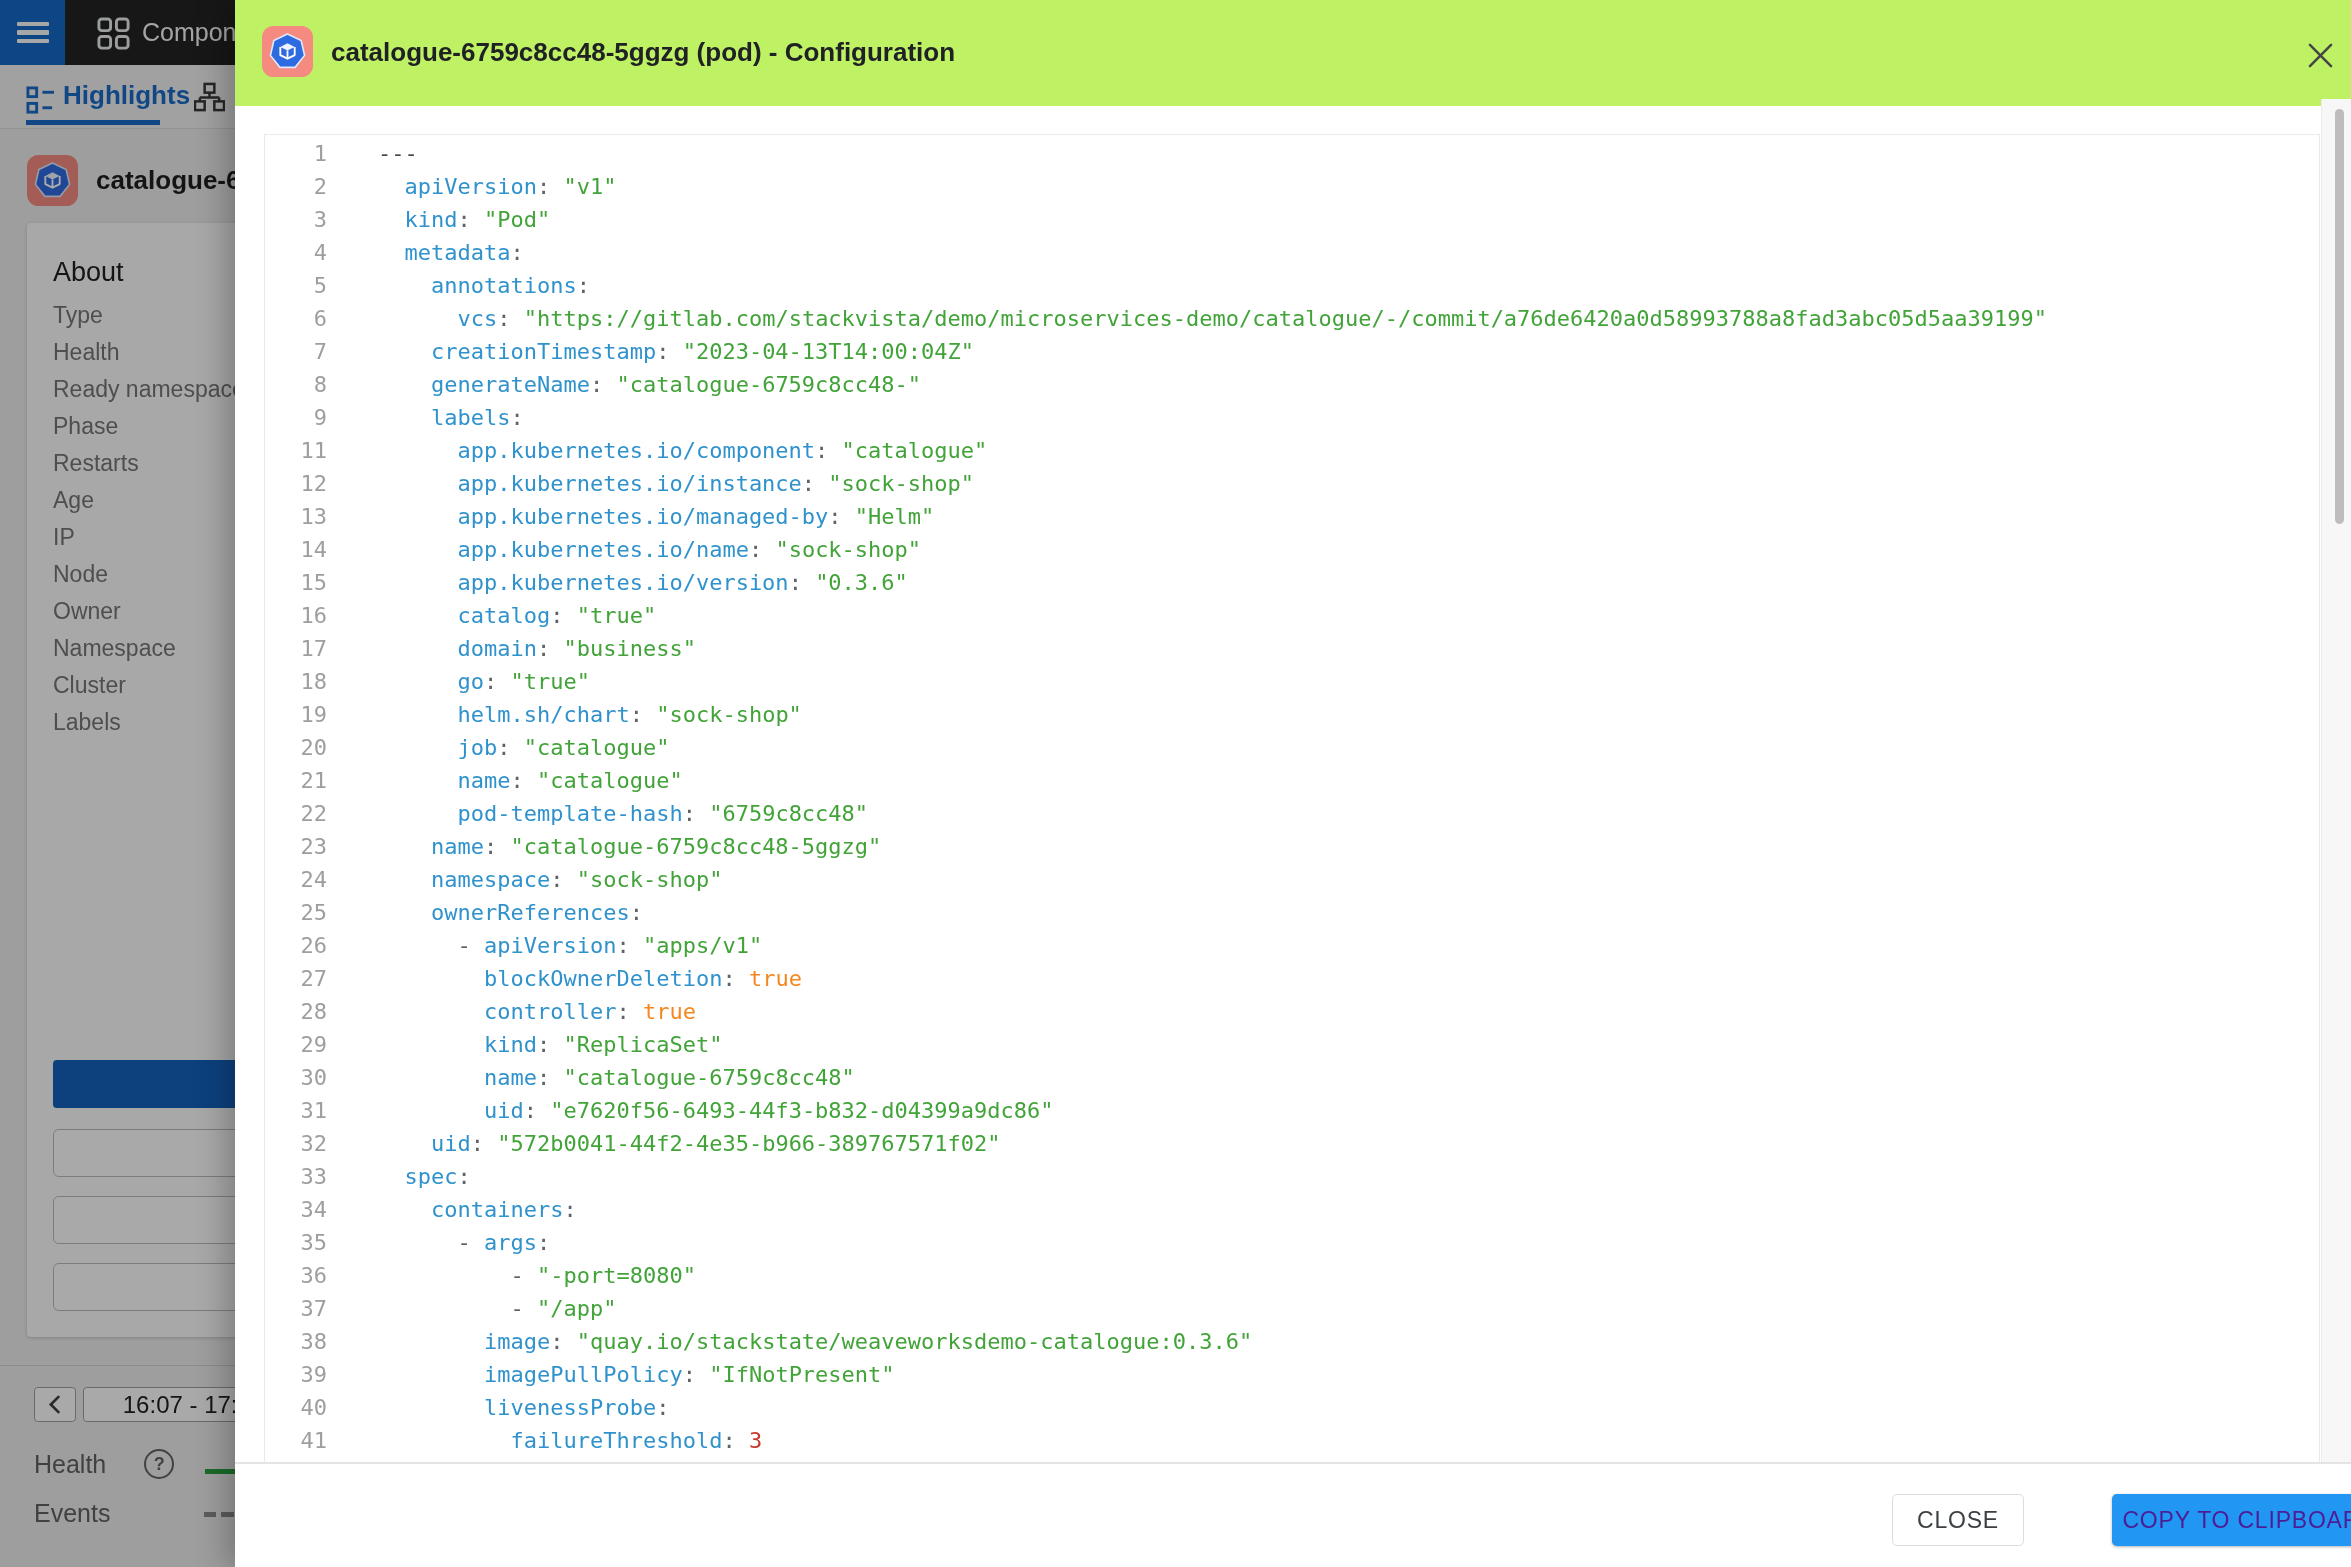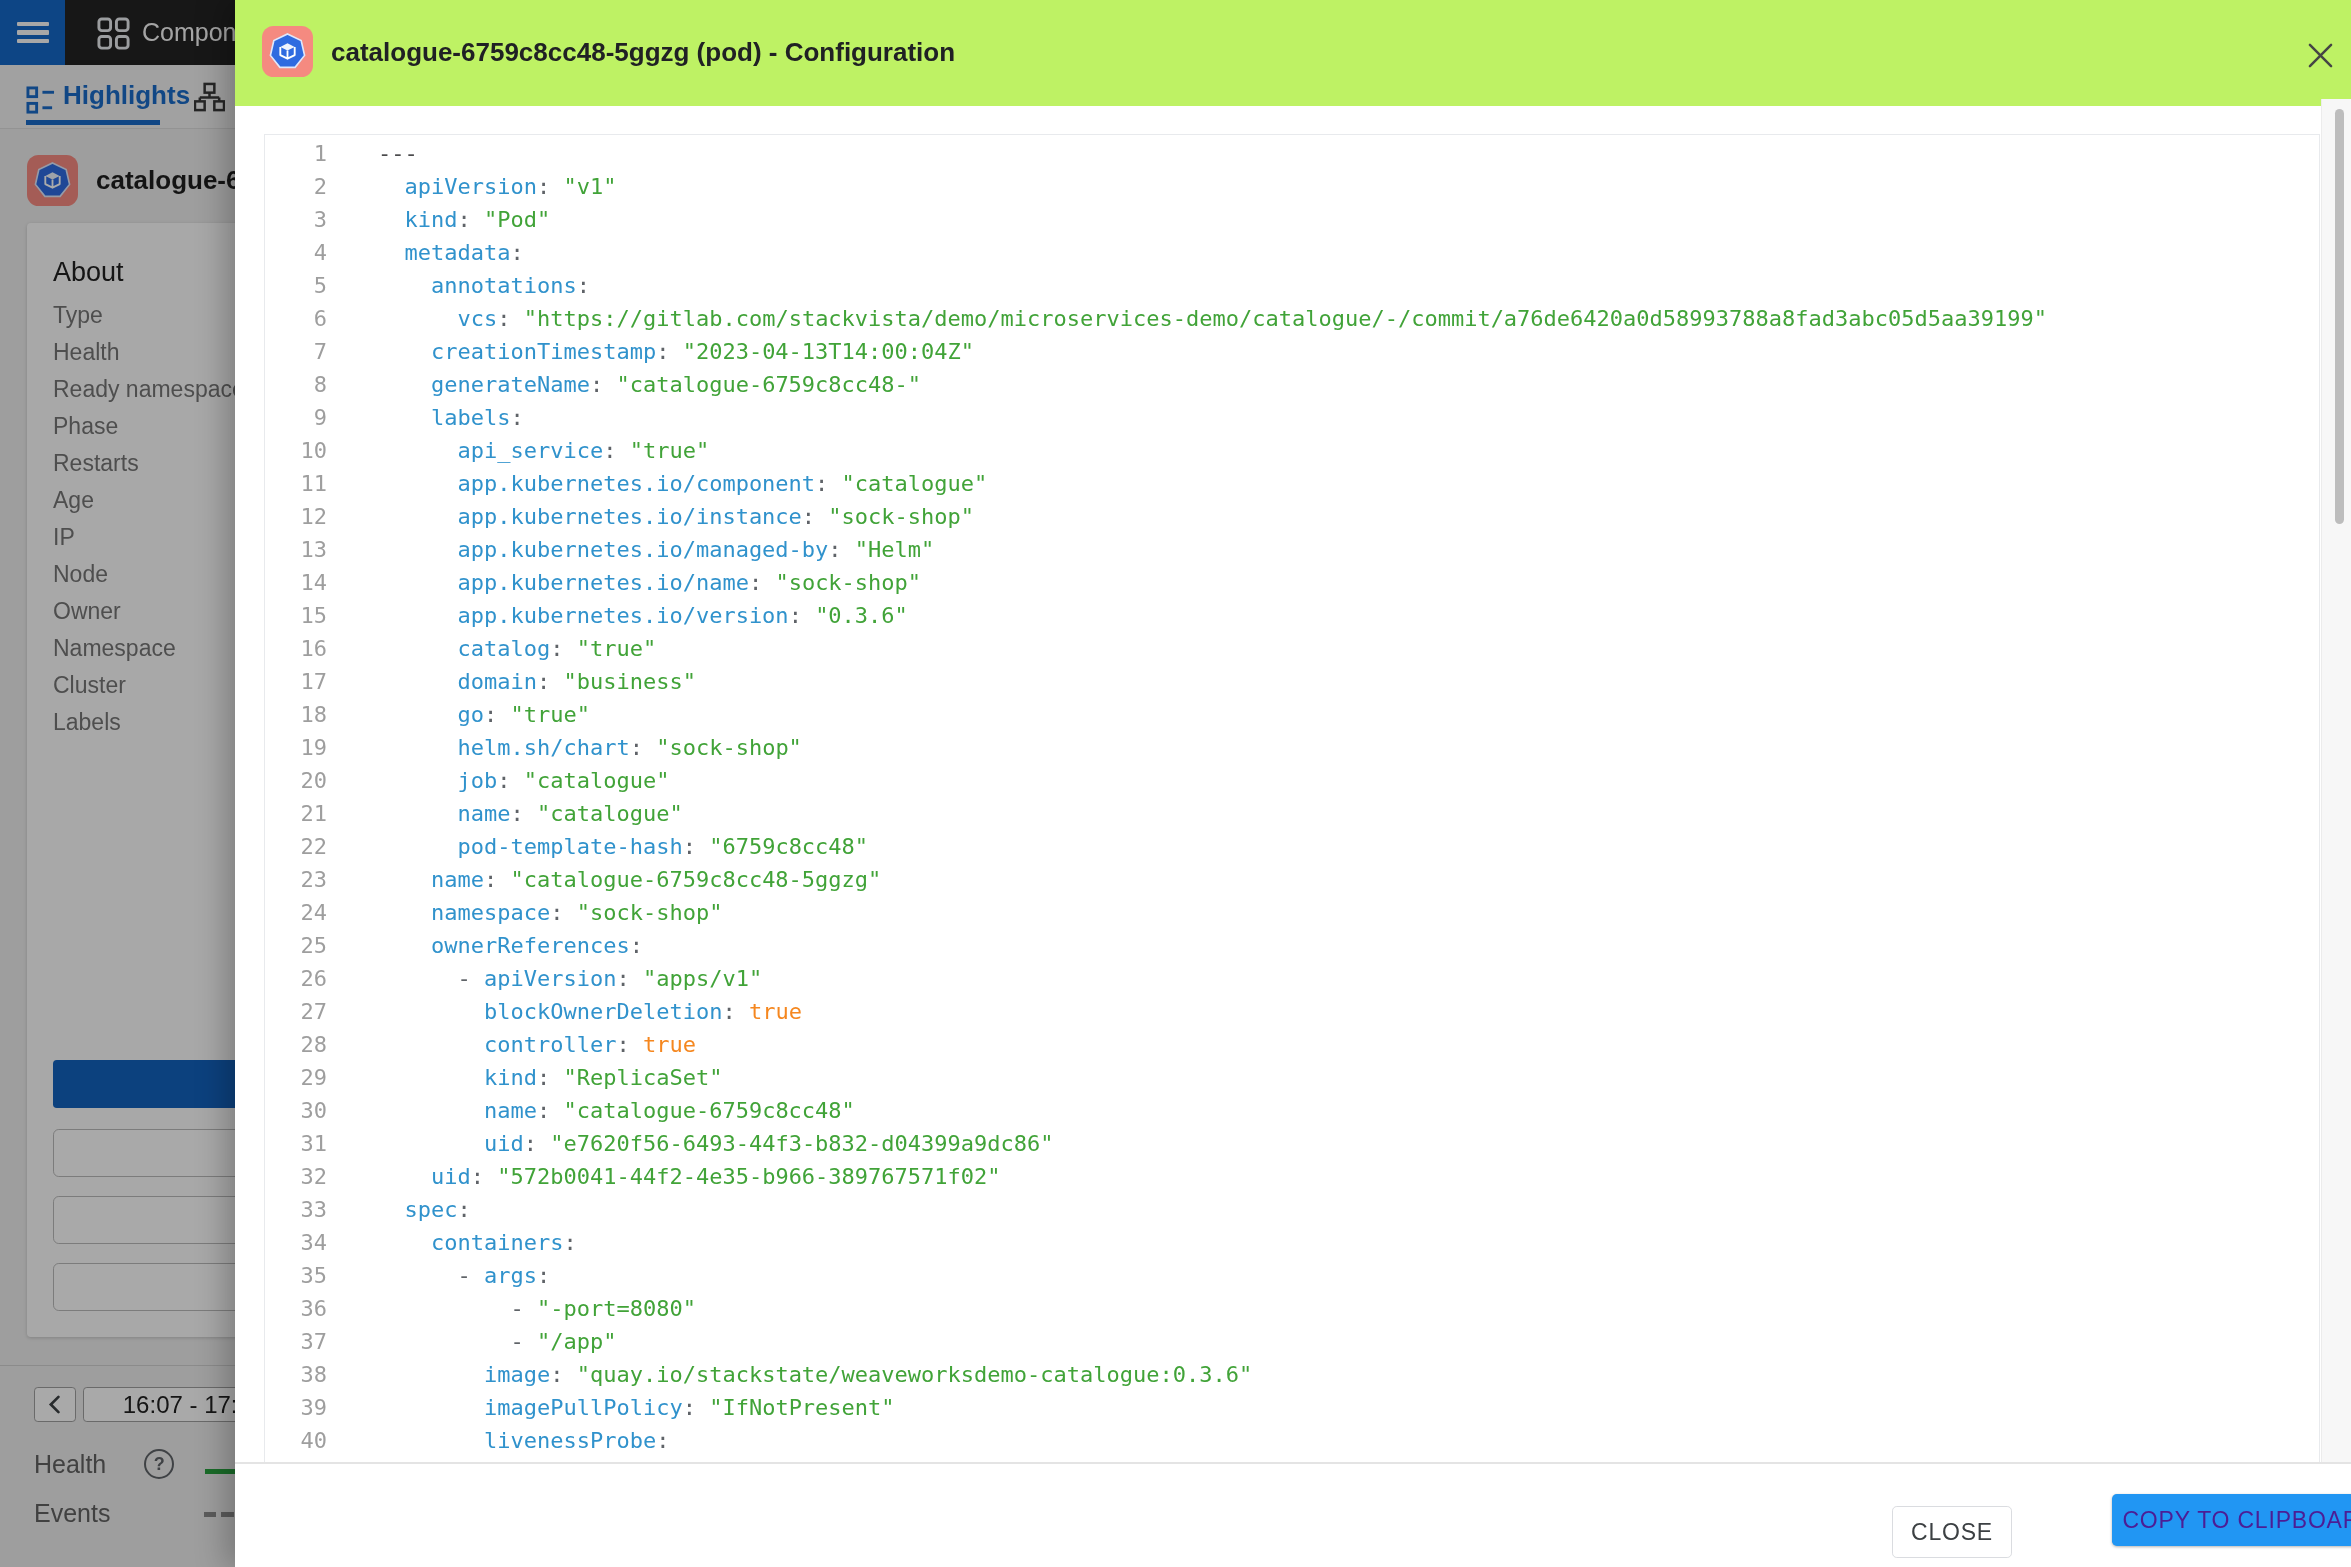--- a/index.html
+++ b/index.html
@@ -75,21 +75,21 @@
 
   .scroll-track{position:absolute;left:2086px;top:99px;width:31px;height:1363px;
                 background:#f7f7f7;border-left:1px solid #ececec;}
   .scroll-thumb{position:absolute;left:12.5px;top:9.6px;width:9.6px;height:415px;border-radius:4.8px;background:#bdbdbd;}
 
   .footer-divider{position:absolute;left:0;top:1462px;width:100%;height:1.9px;background:#e4e4e4;}
   .modal-footer{position:absolute;left:0;top:1464px;width:100%;height:104px;background:#fff;}
   .btn{position:absolute;top:30px;height:52px;border-radius:4.8px;box-sizing:border-box;
        display:flex;align-items:center;justify-content:center;font-size:23px;letter-spacing:0.8px;
        font-weight:500;cursor:pointer;}
-  .btn-close{left:1657px;width:120px;background:#fff;border:1.9px solid #dadce0;color:#3c4043;margin-top:12px;}
+  .btn-close{left:1657px;width:132px;background:#fff;border:1.9px solid #dadce0;color:#3c4043;}
   .btn-copy{left:1877px;width:276px;background:#2196f3;color:#4c1d95;box-shadow:0 1px 2.9px rgba(0,0,0,0.3);}
 </style>
 </head>
 <body>
 
 <div class="screen">
 
   <div class="app">
 
     <div class="topbar">
@@ -244,24 +244,20 @@
           </div>
           <div class="line">
             <span class="ln">8</span>
             <span class="lc"><span class="tok-w">    </span><span class="tok-k">generateName</span><span class="tok-p">: </span><span class="tok-s">"catalogue-6759c8cc48-"</span></span>
           </div>
           <div class="line">
             <span class="ln">9</span>
             <span class="lc"><span class="tok-w">    </span><span class="tok-k">labels</span><span class="tok-p">:</span></span>
           </div>
           <div class="line">
-            <span class="ln">10</span>
-            <span class="lc"><span class="tok-w">      </span><span class="tok-k">api_service</span><span class="tok-p">: </span><span class="tok-s">"true"</span></span>
-          </div>
-          <div class="line">
             <span class="ln">11</span>
             <span class="lc"><span class="tok-w">      </span><span class="tok-k">app.kubernetes.io/component</span><span class="tok-p">: </span><span class="tok-s">"catalogue"</span></span>
           </div>
           <div class="line">
             <span class="ln">12</span>
             <span class="lc"><span class="tok-w">      </span><span class="tok-k">app.kubernetes.io/instance</span><span class="tok-p">: </span><span class="tok-s">"sock-shop"</span></span>
           </div>
           <div class="line">
             <span class="ln">13</span>
             <span class="lc"><span class="tok-w">      </span><span class="tok-k">app.kubernetes.io/managed-by</span><span class="tok-p">: </span><span class="tok-s">"Helm"</span></span>

